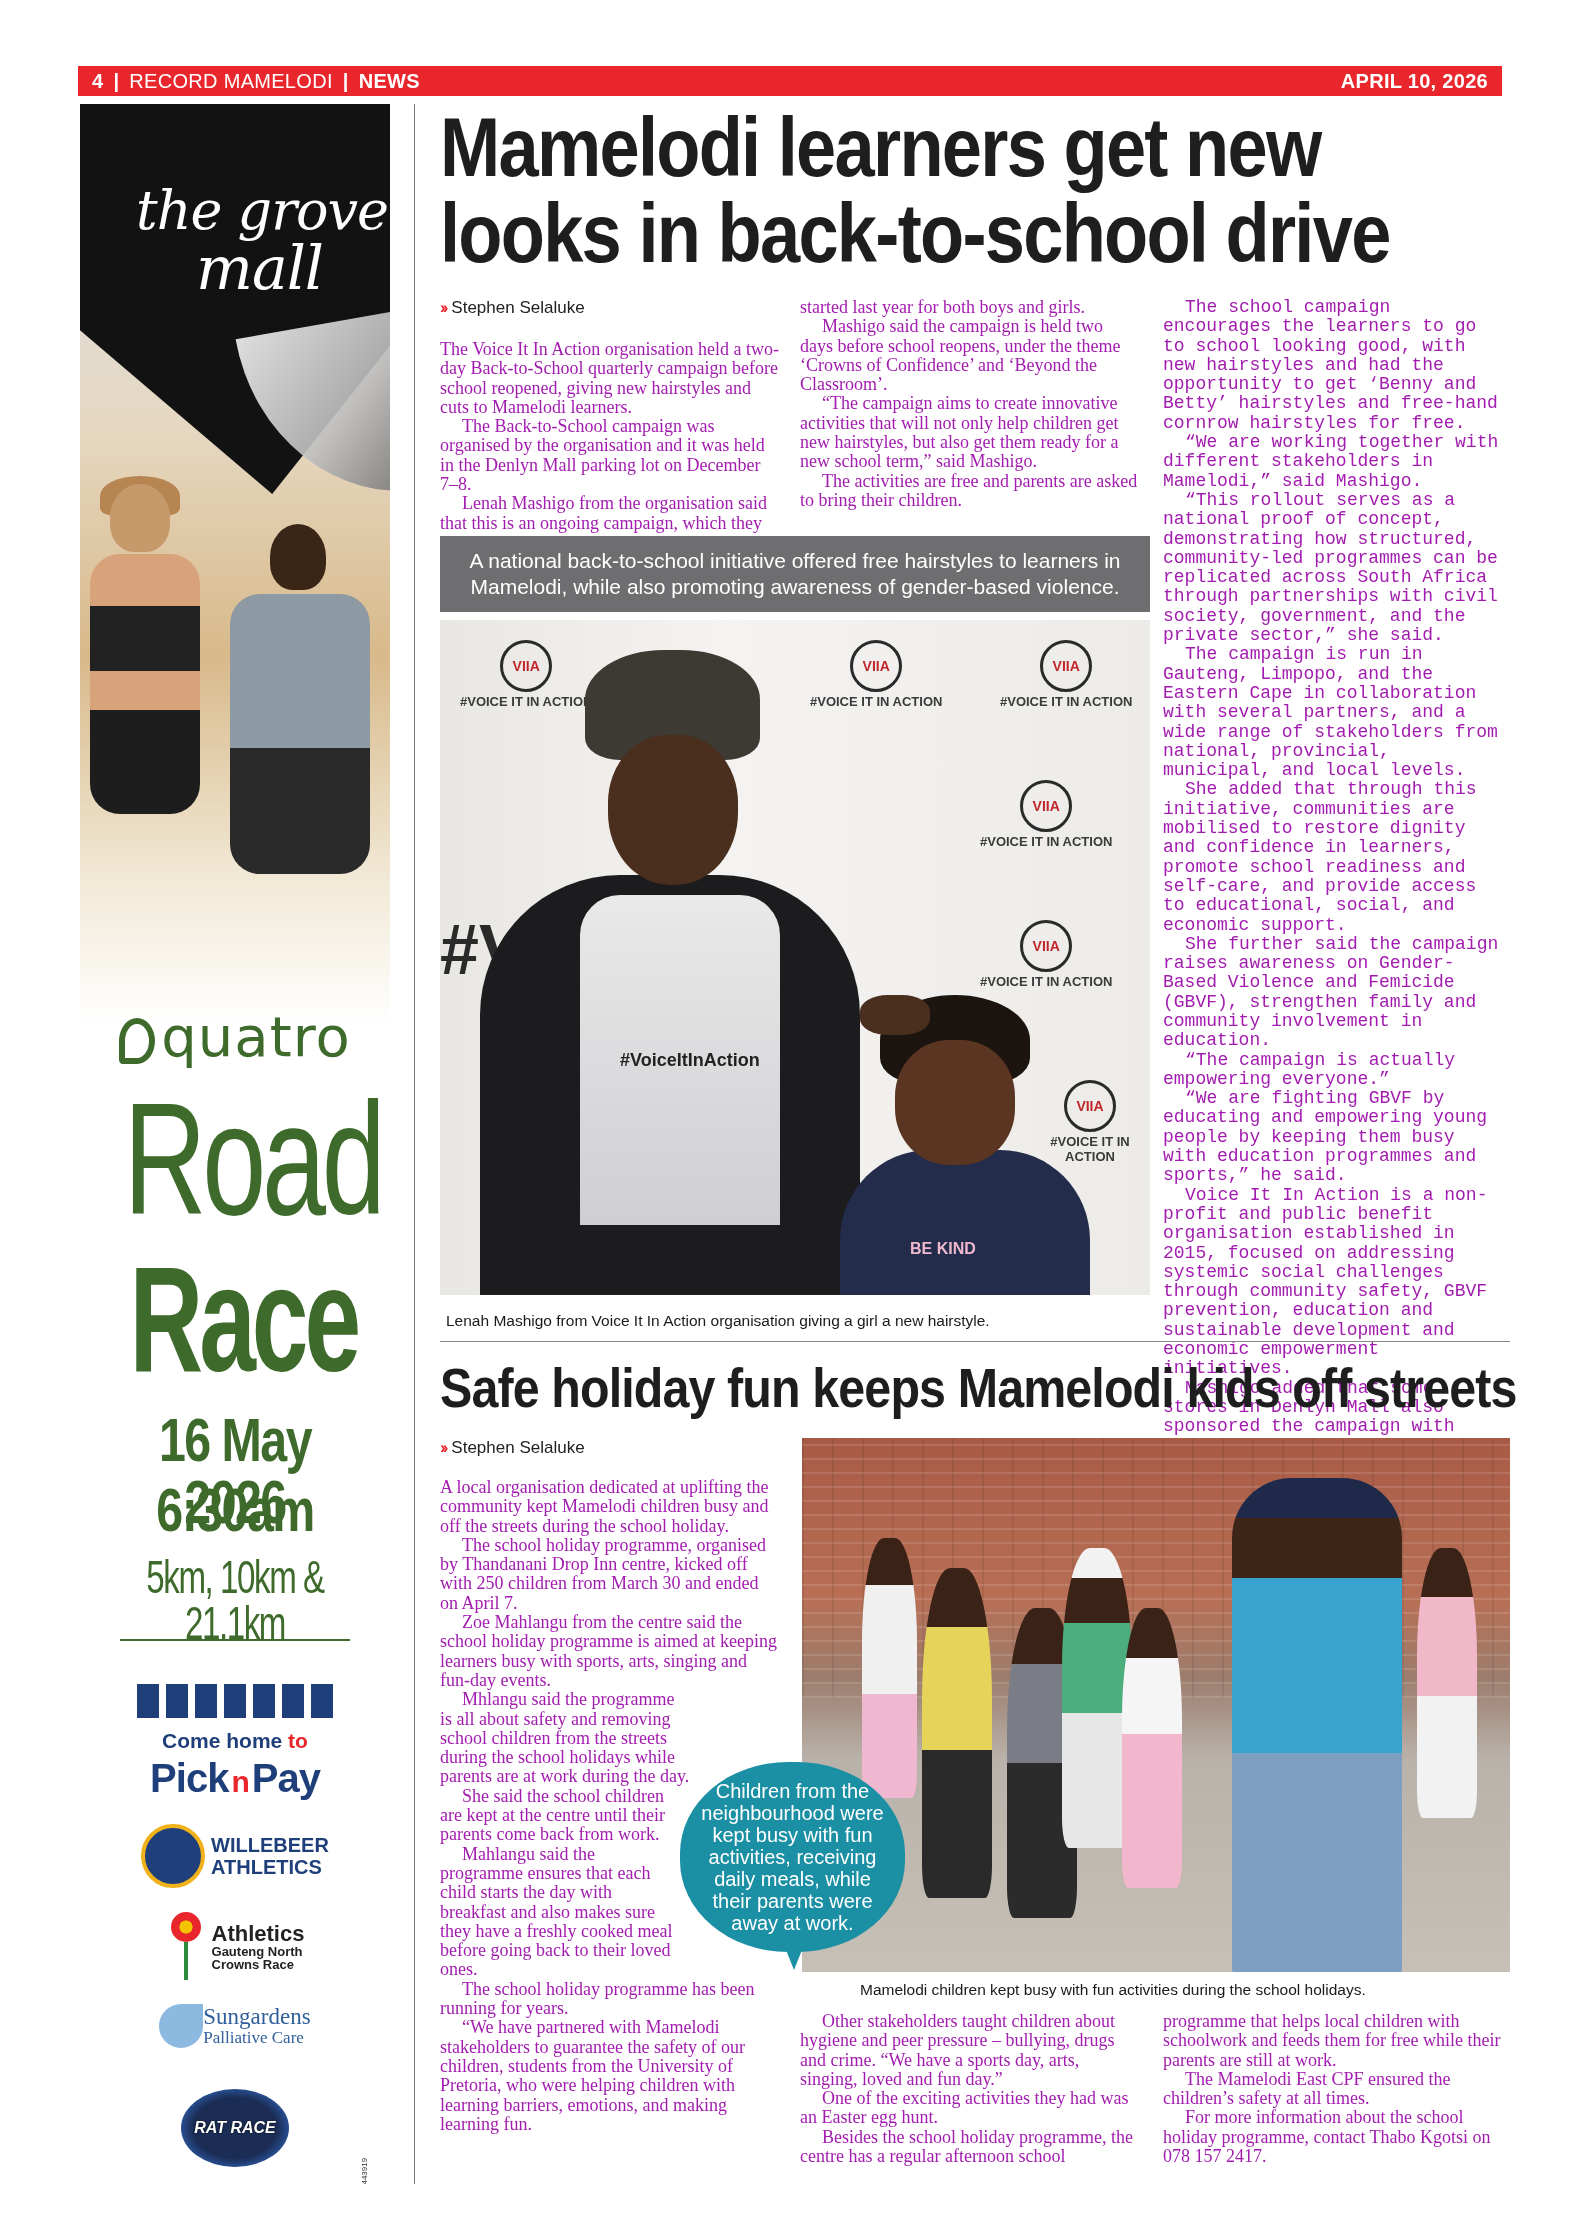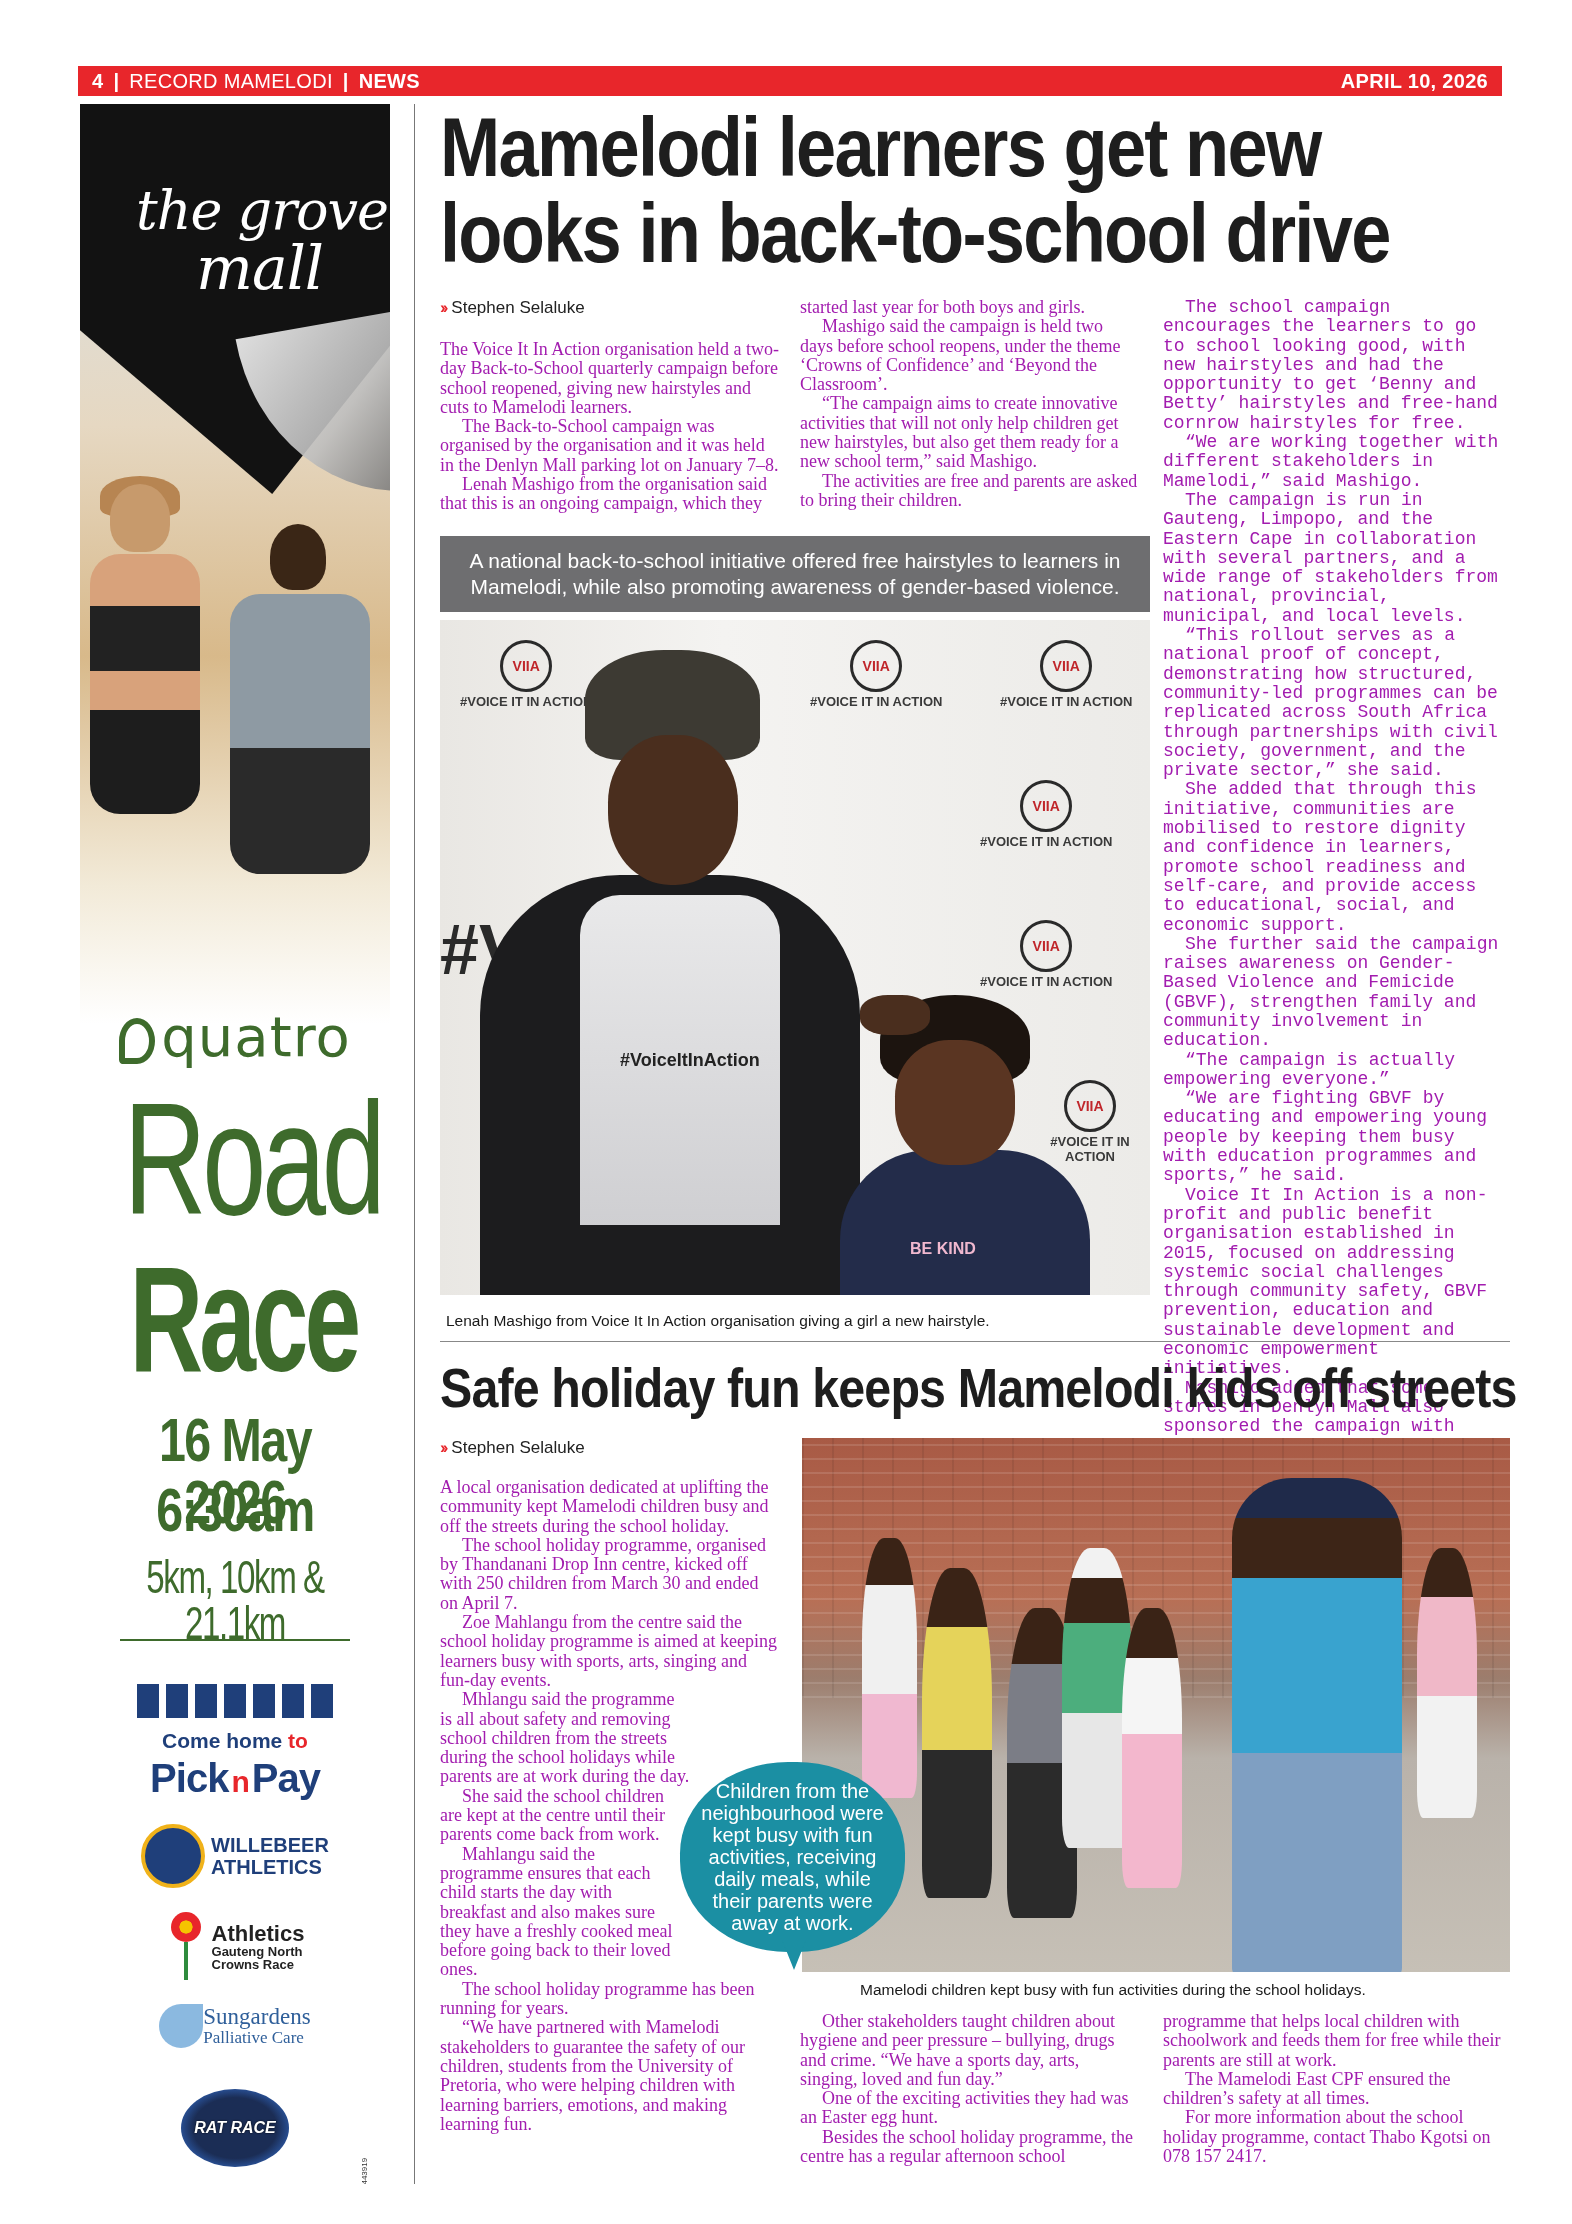--- a/index.html
+++ b/index.html
@@ -210,36 +210,36 @@
   <span>Mamelodi learners get new</span><br>
   <span>looks in back-to-school drive</span>
 </h1>
 
 <div class="byline" style="left:440px; top:298px;">
   <span class="arr">››</span><span>Stephen Selaluke</span>
 </div>
 
 <div class="col" style="left:440px; top:340px; width:340px;">
   <p class="first">The Voice It In Action organisation held a two-day Back-to-School quarterly campaign before school reopened, giving new hairstyles and cuts to Mamelodi learners.</p>
-  <p>The Back-to-School campaign was organised by the organisation and it was held in the Denlyn Mall parking lot on January 7–8.</p>
+  <p>The Back-to-School campaign was organised by the organisation and it was held in the Denlyn Mall parking lot on December 7–8.</p>
   <p>Lenah Mashigo from the organisation said that this is an ongoing campaign, which they</p>
 </div>
 
 <div class="col" style="left:800px; top:298px; width:340px;">
   <p class="first">started last year for both boys and girls.</p>
   <p>Mashigo said the campaign is held two days before school reopens, under the theme ‘Crowns of Confidence’ and ‘Beyond the Classroom’.</p>
   <p>“The campaign aims to create innovative activities that will not only help children get new hairstyles, but also get them ready for a new school term,” said Mashigo.</p>
   <p>The activities are free and parents are asked to bring their children.</p>
 </div>
 
 <div class="col" style="left:1163px; top:298px; width:345px;font-family:Liberation Mono, monospace;">
   <p>The school campaign encourages the learners to go to school looking good, with new hairstyles and had the opportunity to get ‘Benny and Betty’ hairstyles and free-hand cornrow hairstyles for free.</p>
   <p>“We are working together with different stakeholders in Mamelodi,” said Mashigo.</p>
+  <p>“This rollout serves as a national proof of concept, demonstrating how structured, community-led programmes can be replicated across South Africa through partnerships with civil society, government, and the private sector,” she said.</p>
   <p>The campaign is run in Gauteng, Limpopo, and the Eastern Cape in collaboration with several partners, and a wide range of stakeholders from national, provincial, municipal, and local levels.</p>
-  <p>“This rollout serves as a national proof of concept, demonstrating how structured, community-led programmes can be replicated across South Africa through partnerships with civil society, government, and the private sector,” she said.</p>
   <p>She added that through this initiative, communities are mobilised to restore dignity and confidence in learners, promote school readiness and self-care, and provide access to educational, social, and economic support.</p>
   <p>She further said the campaign raises awareness on Gender-Based Violence and Femicide (GBVF), strengthen family and community involvement in education.</p>
   <p>“The campaign is actually empowering everyone.”</p>
   <p>“We are fighting GBVF by educating and empowering young people by keeping them busy with education programmes and sports,” he said.</p>
   <p>Voice It In Action is a non-profit and public benefit organisation established in 2015, focused on addressing systemic social challenges through community safety, GBVF prevention, education and sustainable development and economic empowerment initiatives.</p>
   <p>Mashigo added that some stores in Denlyn Mall also sponsored the campaign with hair products.</p>
   <p>Anyone who wishes to partake in the Back-to-School campaign as a volunteer or sponsor can contact the organisation on 068 274 9877.</p>
 </div>
 
 <div class="standfirst">A national back-to-school initiative offered free hairstyles to learners in Mamelodi, while also promoting awareness of gender-based violence.</div>

